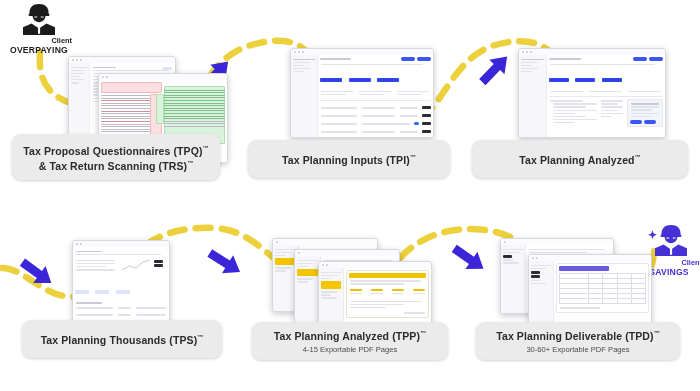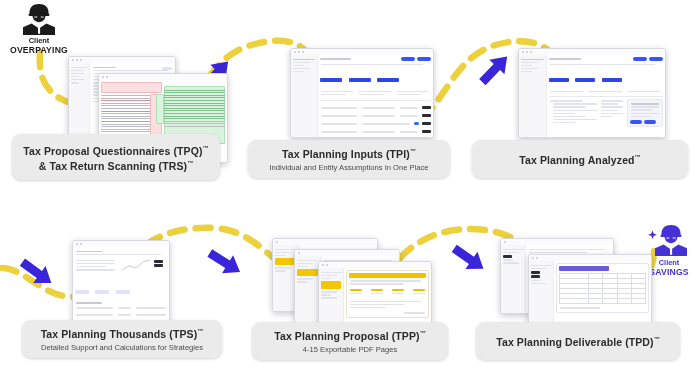--- a/index.html
+++ b/index.html
@@ -71,21 +71,21 @@
   .plaque .t1{
     font-size:10.5px;font-weight:bold;color:#2b2b2b;line-height:13px;letter-spacing:.1px;
   }
   .plaque .t2{
     font-size:7.6px;color:#4a4a4a;line-height:11px;margin-top:1px;
   }
   .tm{font-size:6px;vertical-align:super;}
 
   
   .persona{position:absolute;text-align:center;width:66px;}
-  .persona .cap1{font-size:7.4px;font-weight:bold;line-height:9px;}
+  .persona .cap1{font-size:7.4px;font-weight:bold;line-height:9px;text-align:right;}
   .persona .cap2{font-size:8.6px;font-weight:bold;line-height:10px;letter-spacing:.2px;}
   .persona.dark .cap1,.persona.dark .cap2{color:#1b1b1b;}
   .persona.ind .cap1,.persona.ind .cap2{color:#4531d6;}
 </style>
 </head>
 <body>
 
 <div id="stage">
 
   <svg id="connectors" viewBox="0 0 700 391">
@@ -348,21 +348,20 @@
           </div>
         </div>
       </div>
     </div>
   </div>
 
   <div class="plaque" style="left:248px;top:140px;width:202px;height:38px;">
     <div class="t1">
       <span>Tax Planning Inputs (TPI)</span><span class="tm">™</span>
     </div>
-    <div class="t2">Individual and Entity Assumptions In One Place</div>
   </div>
 
   <div class="step" style="left:518px;top:48px;width:152px;height:92px;">
     <div class="win" style="left:0;top:0;width:146px;height:88px;">
       <div class="topbar">
         <span class="dot" style="left:3px"></span>
           <span class="dot" style="left:7px"></span>
           <span class="dot" style="left:11px"></span>
       </div>
       <div class="body">
@@ -493,21 +492,20 @@
           </div>
         </div>
       </div>
     </div>
   </div>
 
   <div class="plaque" style="left:22px;top:320px;width:200px;height:38px;">
     <div class="t1">
       <span>Tax Planning Thousands (TPS)</span><span class="tm">™</span>
     </div>
-    <div class="t2">Detailed Support and Calculations for Strategies</div>
   </div>
 
   <div class="step" style="left:272px;top:238px;width:168px;height:92px;">
 
     <div class="win" style="left:0;top:0;width:104px;height:72px;">
       <div class="topbar">
           <span class="dot" style="left:3px"></span>
         </div>
       <div class="body">
         <div class="side" style="width:22%">
@@ -594,21 +592,21 @@
               <div class="ln s"></div>
             <div class="ln xs" style="margin-left:auto;margin-top:4px"></div>
           </div>
         </div>
       </div>
     </div>
   </div>
 
   <div class="plaque" style="left:252px;top:322px;width:196px;height:38px;">
     <div class="t1">
-      <span>Tax Planning Proposal (TPP)</span><span class="tm">™</span>
+      <span>Tax Planning Analyzed (TPP)</span><span class="tm">™</span>
     </div>
     <div class="t2">4-15 Exportable PDF Pages</div>
   </div>
 
   <div class="step" style="left:500px;top:238px;width:170px;height:92px;">
 
     <div class="win" style="left:0;top:0;width:112px;height:74px;">
       <div class="topbar">
           <span class="dot" style="left:3px"></span>
         </div>
@@ -698,15 +696,16 @@
           </div>
         </div>
       </div>
     </div>
   </div>
 
   <div class="plaque" style="left:476px;top:322px;width:204px;height:38px;">
     <div class="t1">
       <span>Tax Planning Deliverable (TPD)</span><span class="tm">™</span>
     </div>
+    <div class="t2">30-60+ Exportable PDF Pages</div>
   </div>
 
 </div>
 
 </body></html>

